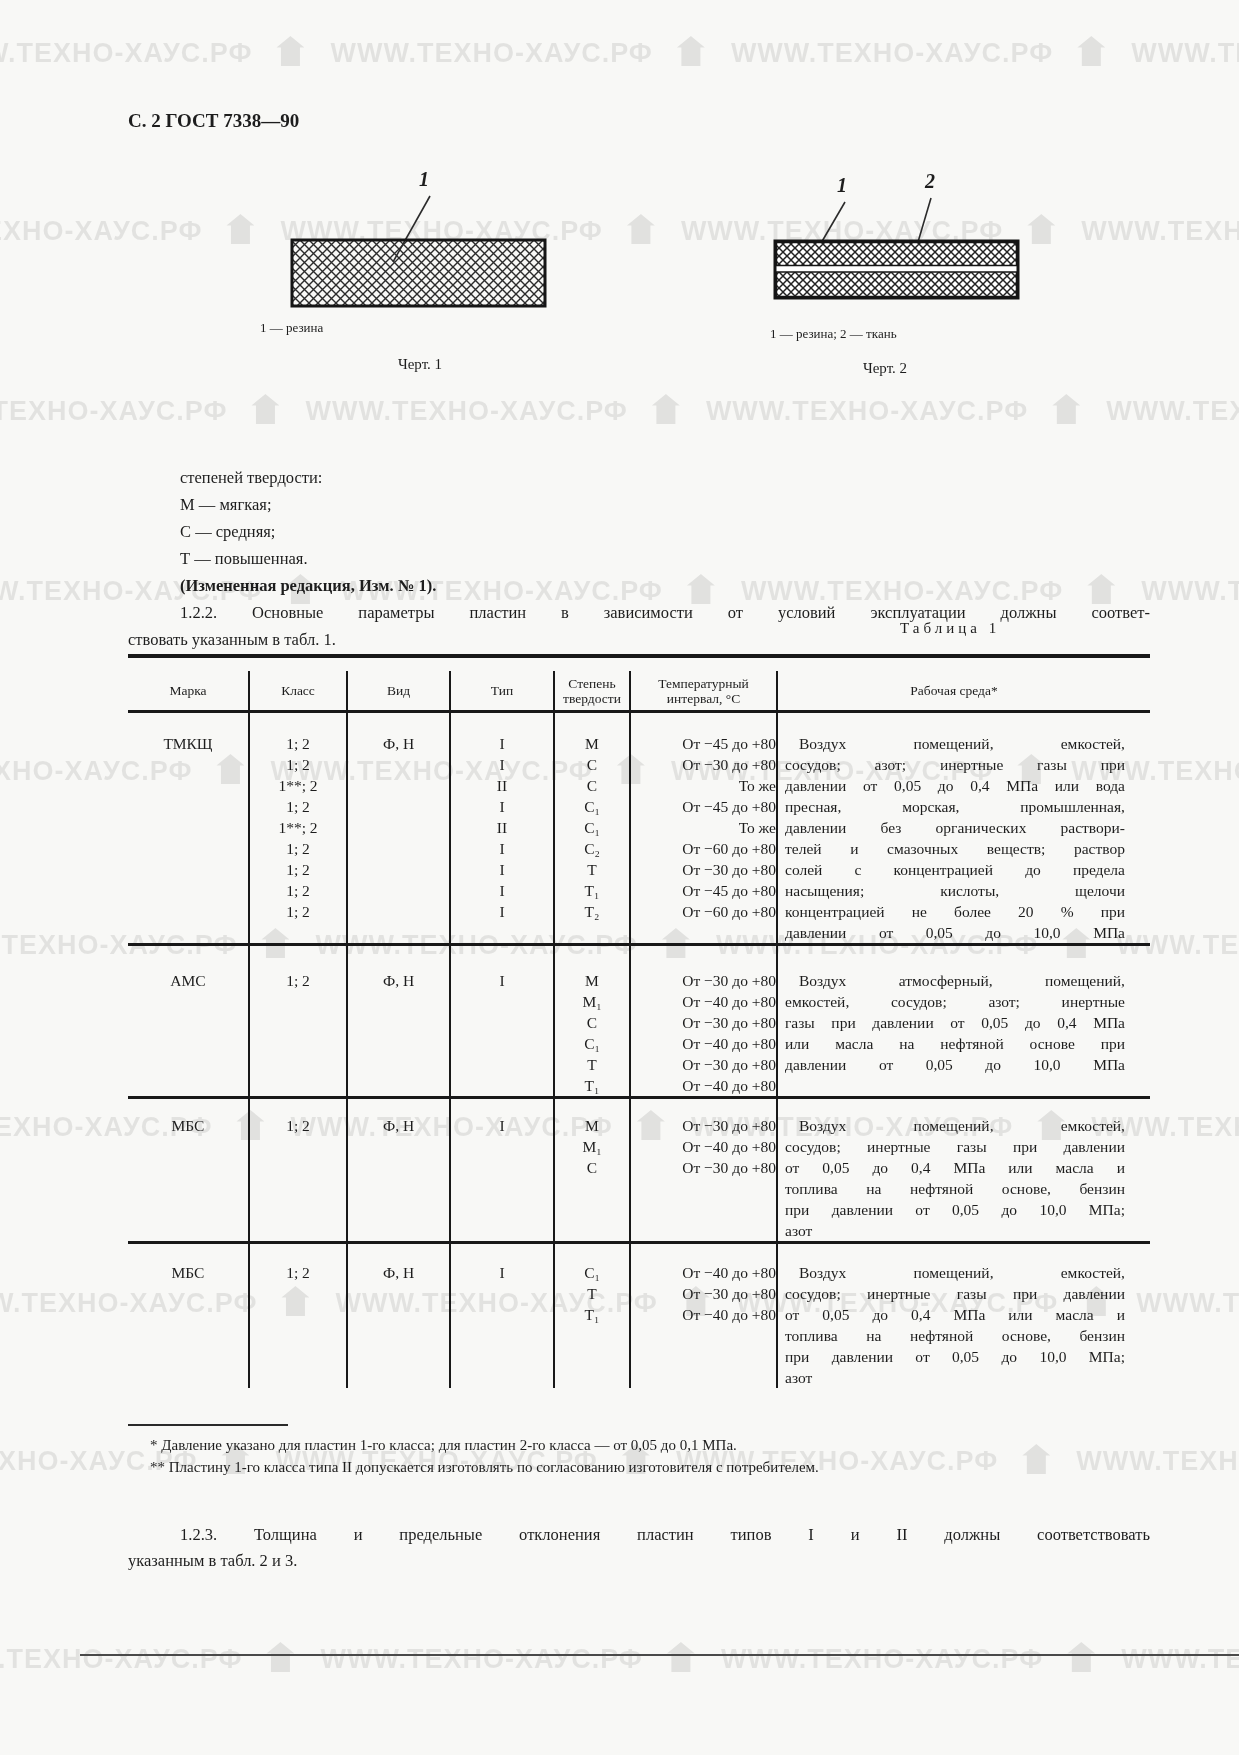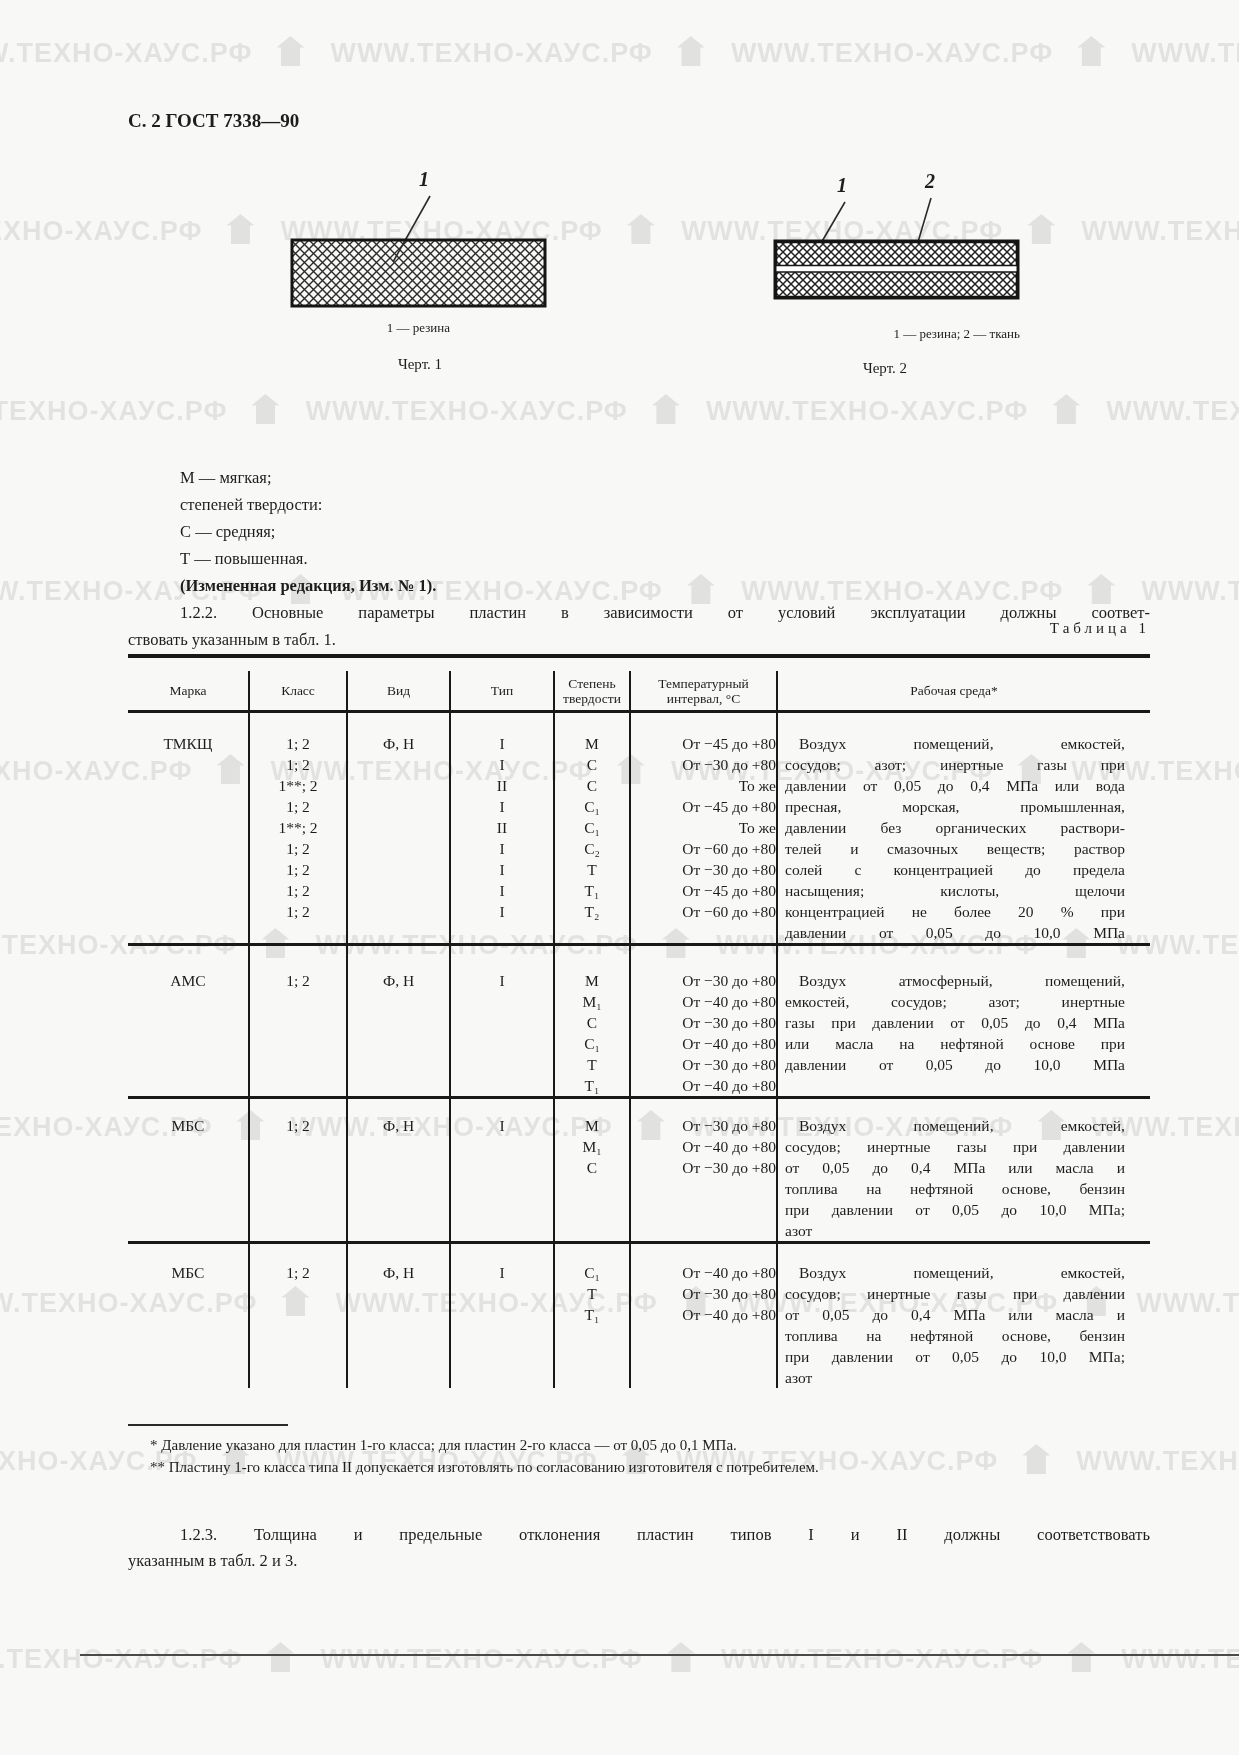--- a/index.html
+++ b/index.html
@@ -13,30 +13,30 @@
   .wm-icon{display:inline-block;width:28px;height:30px;background:rgba(0,0,0,0.09);
            vertical-align:-4px;margin-left:24px;border-radius:2px;
            clip-path:polygon(50% 0,100% 38%,84% 38%,84% 100%,16% 100%,16% 38%,0 38%);}
   .z{position:relative;z-index:1;}
   
   .doc-header{position:absolute;left:128px;top:110px;font-size:19px;font-weight:bold;}
   
   .fig{position:absolute;top:168px;}
   .fig-label{position:absolute;font-style:italic;font-size:20px;font-weight:bold;}
   .fig svg{position:absolute;left:0;top:0;}
-  .fig-caption{position:absolute;font-size:13px;text-align:right;}
+  .fig-caption{position:absolute;font-size:13px;text-align:left;}
   .fig-title{position:absolute;font-size:15px;text-align:center;}
   
   .intro{position:absolute;left:128px;top:464px;width:1022px;font-size:16.5px;line-height:27px;}
   .ind{padding-left:52px;}
   .amended{font-weight:bold;}
   .jline{text-align:justify;text-align-last:justify;}
   .p122-1{text-indent:52px;}
   
-  .tbl-caption{position:absolute;left:900px;top:620px;width:250px;text-align:right;
+  .tbl-caption{position:absolute;left:900px;top:620px;width:250px;text-align:left;
                font-size:15px;letter-spacing:4px;}
   .gtable{position:absolute;left:128px;top:654px;width:1022px;font-size:15.5px;line-height:21px;}
   .thead{display:flex;border-top:4px solid #191919;border-bottom:3px solid #191919;height:52px;}
   .thead .c{display:flex;align-items:center;justify-content:center;text-align:center;
             font-size:13.5px;line-height:15px;padding:2px;margin-top:13px;}
   .sec{display:flex;}
   .sec + .sec{border-top:3px solid #191919;}
   .c{box-sizing:border-box;border-right:2px solid #191919;}
   .c:last-child{border-right:none;}
   .c-marka{width:122px;text-align:center;}
@@ -108,22 +108,22 @@
       <rect x="61.5" y="74.5" width="240" height="23" fill="url(#hatch2)" stroke="#151515" stroke-width="1.5"></rect>
       <rect x="61.5" y="104" width="240" height="24.5" fill="url(#hatch2)" stroke="#151515" stroke-width="1.5"></rect>
     </svg>
     <span class="fig-label" style="left:122px;top:6px">1</span>
     <span class="fig-label" style="left:210px;top:2px">2</span>
     <div class="fig-caption" style="left:55px;top:158px;width:250px">1 — резина; 2 — ткань</div>
     <div class="fig-title" style="left:70px;top:192px;width:200px">Черт. 2</div>
   </div>
 
   <div class="intro z">
+    <div class="ind">степеней твердости:</div>
     <div class="ind">М — мягкая;</div>
-    <div class="ind">степеней твердости:</div>
     <div class="ind">С — средняя;</div>
     <div class="ind">Т — повышенная.</div>
     <div class="ind amended">(Измененная редакция, Изм. № 1).</div>
     <div class="jline p122-1">1.2.2. Основные параметры пластин в зависимости от условий эксплуатации должны соответ-</div>
     <div>ствовать указанным в табл. 1.</div>
   </div>
 
   <div class="tbl-caption z">Таблица 1</div>
 
   <div class="gtable z">

